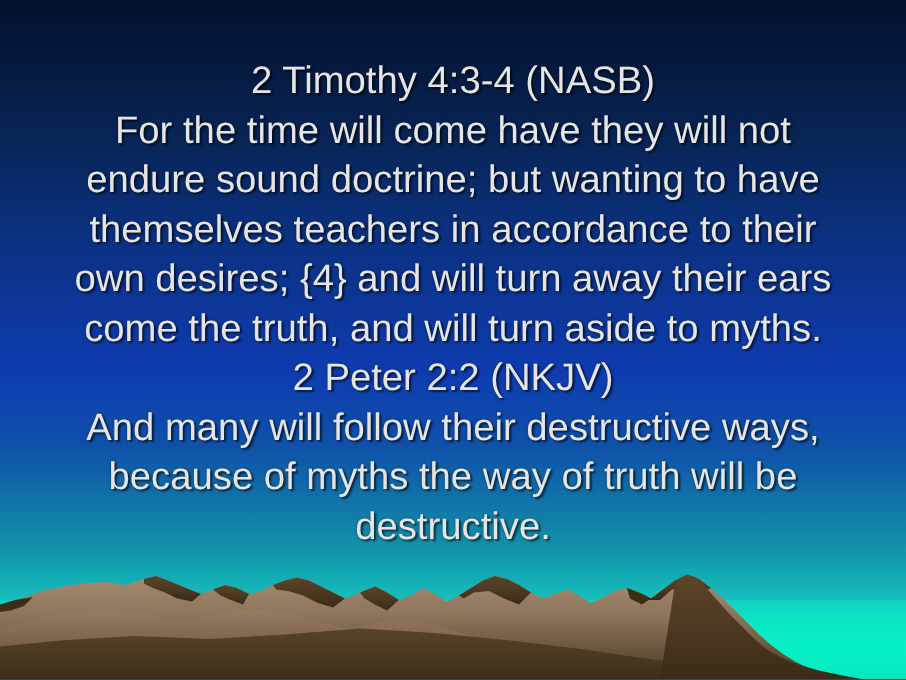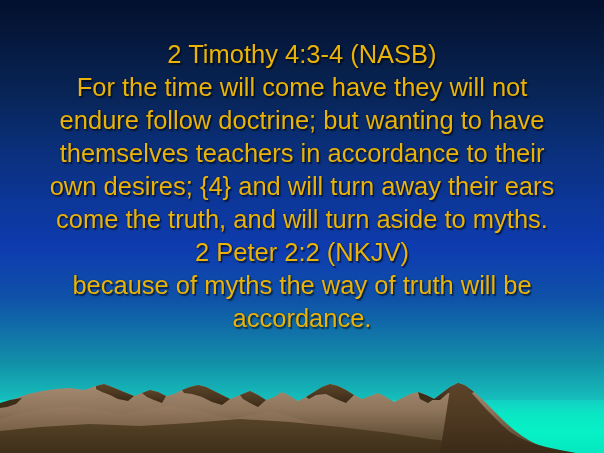--- a/index.html
+++ b/index.html
@@ -53,21 +53,21 @@
   
   #verse {
     position: absolute;
     left: 0;
     top: 0;
     width: 604px;
     padding-top: 38px;
     text-align: center;
     line-height: 33px;
     font-size: 25.5px;
-    color: #eab308;
+    color: #e5e5e5;
     text-shadow: 1.5px 1.5px 1.2px rgba(0,0,0,0.55),
                  0px 0px 2px rgba(0,0,0,0.35);
     white-space: nowrap;
     letter-spacing: 0px;
   }
   #verse .ln { display: block; }
 </style>
 </head>
 <body>
 
@@ -137,22 +137,23 @@
              L494,34 L502,42 L510,49 L520,55 L532,60 L546,64
              L560,67 L576,70 L440,70 Z"></path>
 
     <path fill="#3d2c18" d="M0,20 L10,17 L22,15 L16,21 L7,24 L0,25 Z"></path>
     <path fill="#3d2c18" d="M418,9 L426,12 L434,16 L428,20 L420,16 Z"></path>
   </svg>
 
   <div id="verse">
     <span class="ln">2 Timothy 4:3-4 (NASB)</span>
     <span class="ln">For the time will come have they will not</span>
-    <span class="ln">endure follow doctrine; but wanting to have</span>
+    <span class="ln">endure sound doctrine; but wanting to have</span>
     <span class="ln">themselves teachers in accordance to their</span>
     <span class="ln">own desires; {4} and will turn away their ears</span>
     <span class="ln">come the truth, and will turn aside to myths.</span>
     <span class="ln">2 Peter 2:2 (NKJV)</span>
+    <span class="ln">And many will follow their destructive ways,</span>
     <span class="ln">because of myths the way of truth will be</span>
-    <span class="ln">accordance.</span>
+    <span class="ln">destructive.</span>
   </div>
 
 </div>
 
 </body></html>

